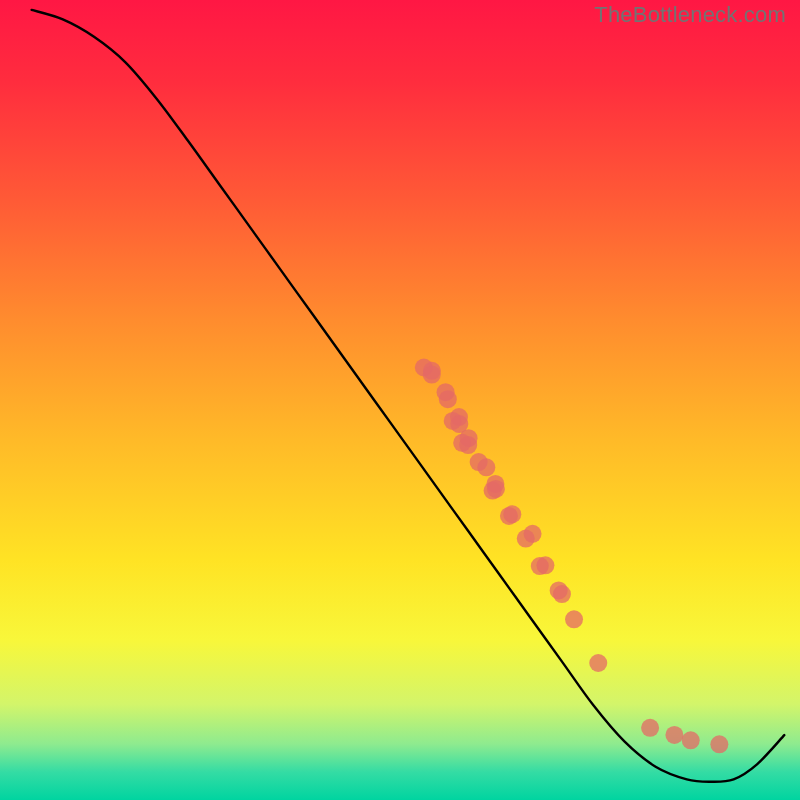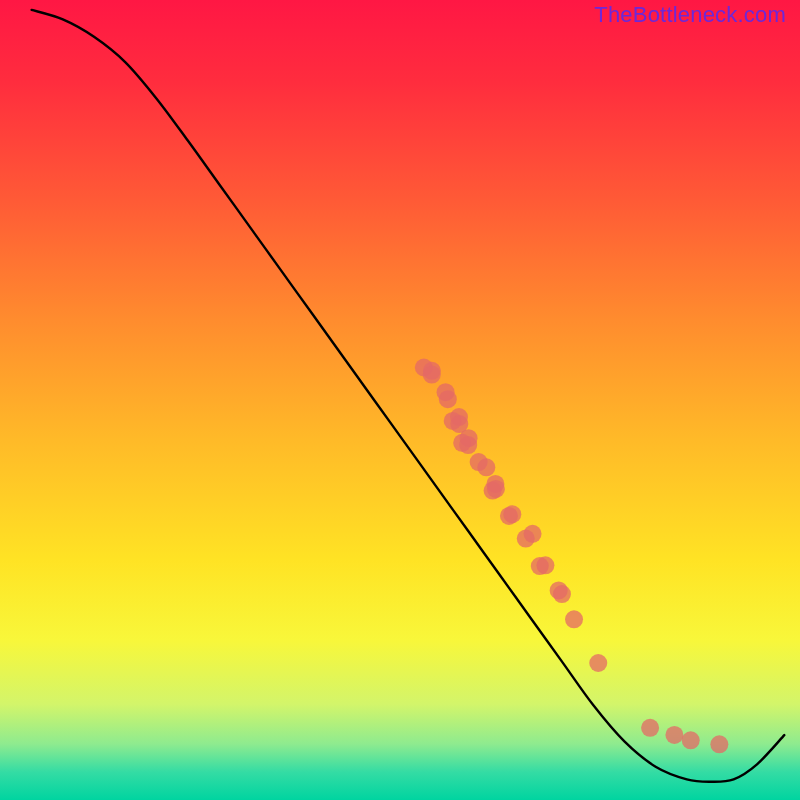--- a/index.html
+++ b/index.html
@@ -20,21 +20,21 @@
     display: block;
     width: 800px;
     height: 800px;
   }
   .attribution {
     position: absolute;
     top: 2px;
     right: 14px;
     font-size: 22px;
     font-weight: 400;
-    color: #6d28d9;
+    color: #737373;
     letter-spacing: 0.2px;
   }
 </style>
 </head>
 <body>
 
 <div class="chart-wrap">
   <svg viewBox="0 0 800 800">
     <defs>
       <linearGradient id="bg-grad" x1="0" y1="0" x2="0" y2="1">

